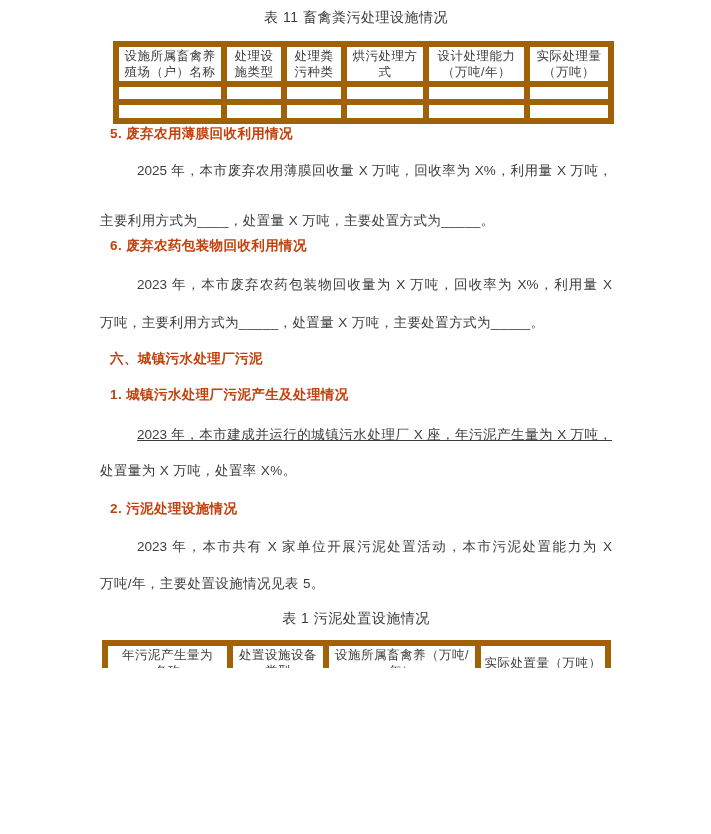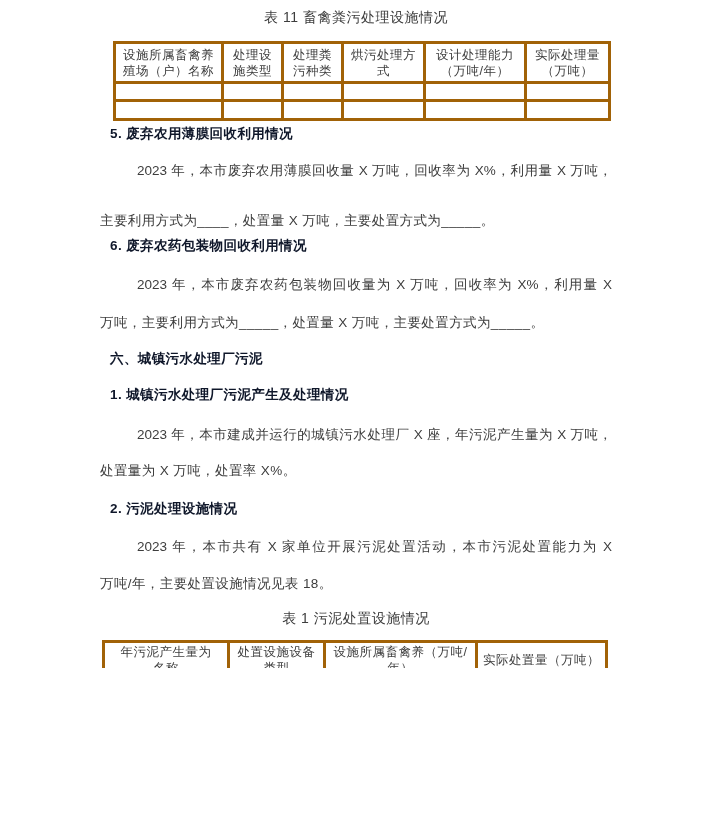--- a/index.html
+++ b/index.html
@@ -15,38 +15,38 @@
     position:absolute; left:100px; width:512px;
     text-align:center; font-size:14px;
     height:24px; line-height:24px;
     letter-spacing:0.5px;
   }
   .line {
     position:absolute; height:38px; line-height:38px;
     font-size:13.5px; letter-spacing:0.4px;
     white-space:nowrap;
   }
-  .heading { font-weight:bold; color:#0f172a; left:110px; }
+  .heading { font-weight:bold; color:#c2410c; left:110px; }
   .para { left:100px; width:512px; }
   .para.indent { text-indent:37px; }
   .para.fill {
     white-space:normal;
     letter-spacing:0;
     text-align:justify;
     text-align-last:justify;
   }
   table.doc-table {
     position:absolute;
     border-collapse:collapse;
     table-layout:fixed;
     border:2px solid #4a4a4a;
     background:#ffffff;
   }
   .doc-table th, .doc-table td {
-    border:3px solid #a16207;
+    border:6px solid #a16207;
     font-size:12.5px;
     font-weight:normal;
     color:#3d3d3d;
     text-align:center;
     vertical-align:middle;
     padding:1px 2px;
     white-space:pre-line;
     line-height:16px;
     letter-spacing:0.5px;
     overflow:hidden;
@@ -105,34 +105,34 @@
           <td></td>
           <td></td>
           <td></td>
           <td></td>
           <td></td>
       </tr>
     </tbody>
   </table>
 
   <div class="line heading" style="top:115px;">5. 废弃农用薄膜回收利用情况</div>
-  <div class="line para indent fill" style="top:152px;">2023 年，本市废弃农用薄膜回收量 X 万吨，回收率为 X%，利用量 X 万吨，</div>
+  <div class="line para indent fill" style="top:152px;">2025 年，本市废弃农用薄膜回收量 X 万吨，回收率为 X%，利用量 X 万吨，</div>
   <div class="line para" style="top:202px;">主要利用方式为____，处置量 X 万吨，主要处置方式为_____。</div>
 
   <div class="line heading" style="top:227px;text-align:center;">6. 废弃农药包装物回收利用情况</div>
   <div class="line para indent fill" style="top:266px;">2023 年，本市废弃农药包装物回收量为 X 万吨，回收率为 X%，利用量 X</div>
   <div class="line heading" style="top:340px;">六、城镇污水处理厂污泥</div>
 
   <div class="line para" style="top:304px;">万吨，主要利用方式为_____，处置量 X 万吨，主要处置方式为_____。</div>
   <div class="line heading" style="top:376px;">1. 城镇污水处理厂污泥产生及处理情况</div>
-  <div class="line para indent fill" style="top:416px;">2023 年，本市建成并运行的城镇污水处理厂 X 座，年污泥产生量为 X 万吨，</div>
+  <div class="line para indent fill" style="top:416px;text-decoration:underline;">2023 年，本市建成并运行的城镇污水处理厂 X 座，年污泥产生量为 X 万吨，</div>
   <div class="line para" style="top:452px;">处置量为 X 万吨，处置率 X%。</div>
   <div class="line heading" style="top:490px;">2. 污泥处理设施情况</div>
   <div class="line para indent fill" style="top:528px;">2023 年，本市共有 X 家单位开展污泥处置活动，本市污泥处置能力为 X</div>
-  <div class="line para" style="top:565px;">万吨/年，主要处置设施情况见表 18。</div>
+  <div class="line para" style="top:565px;">万吨/年，主要处置设施情况见表 5。</div>
 
   <div class="caption" style="top:606px;">表 1 污泥处置设施情况</div>
 
   <table class="doc-table t12">
     <colgroup>
       <col style="width:125px">
         <col style="width:96px">
         <col style="width:152px">
         <col style="width:130px">
     </colgroup>

